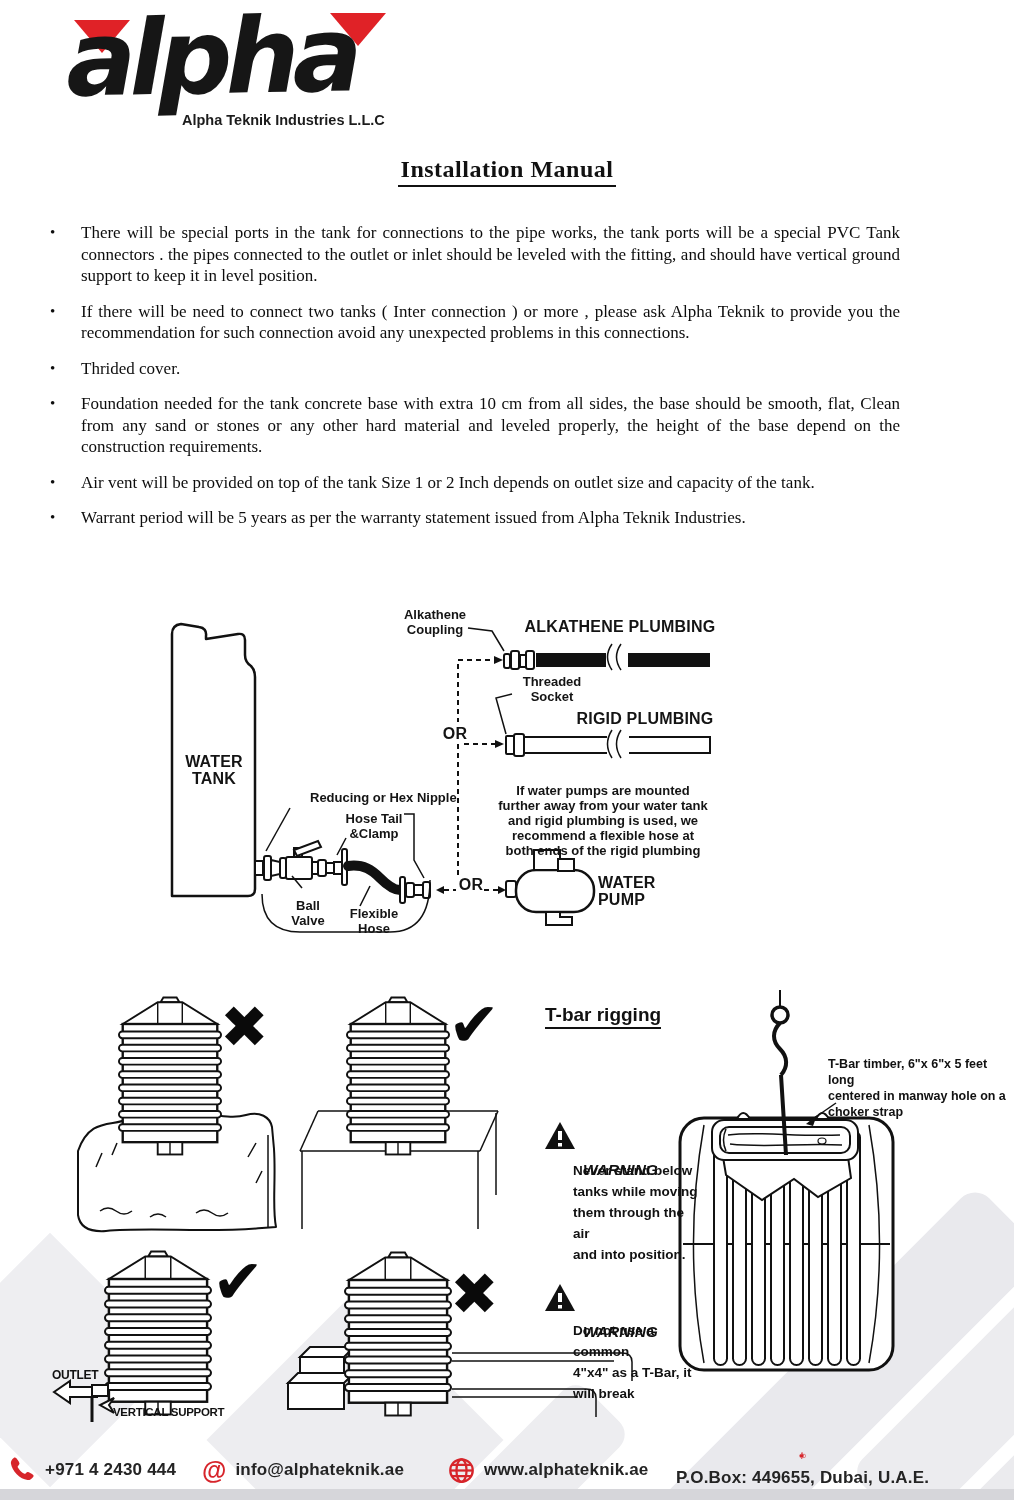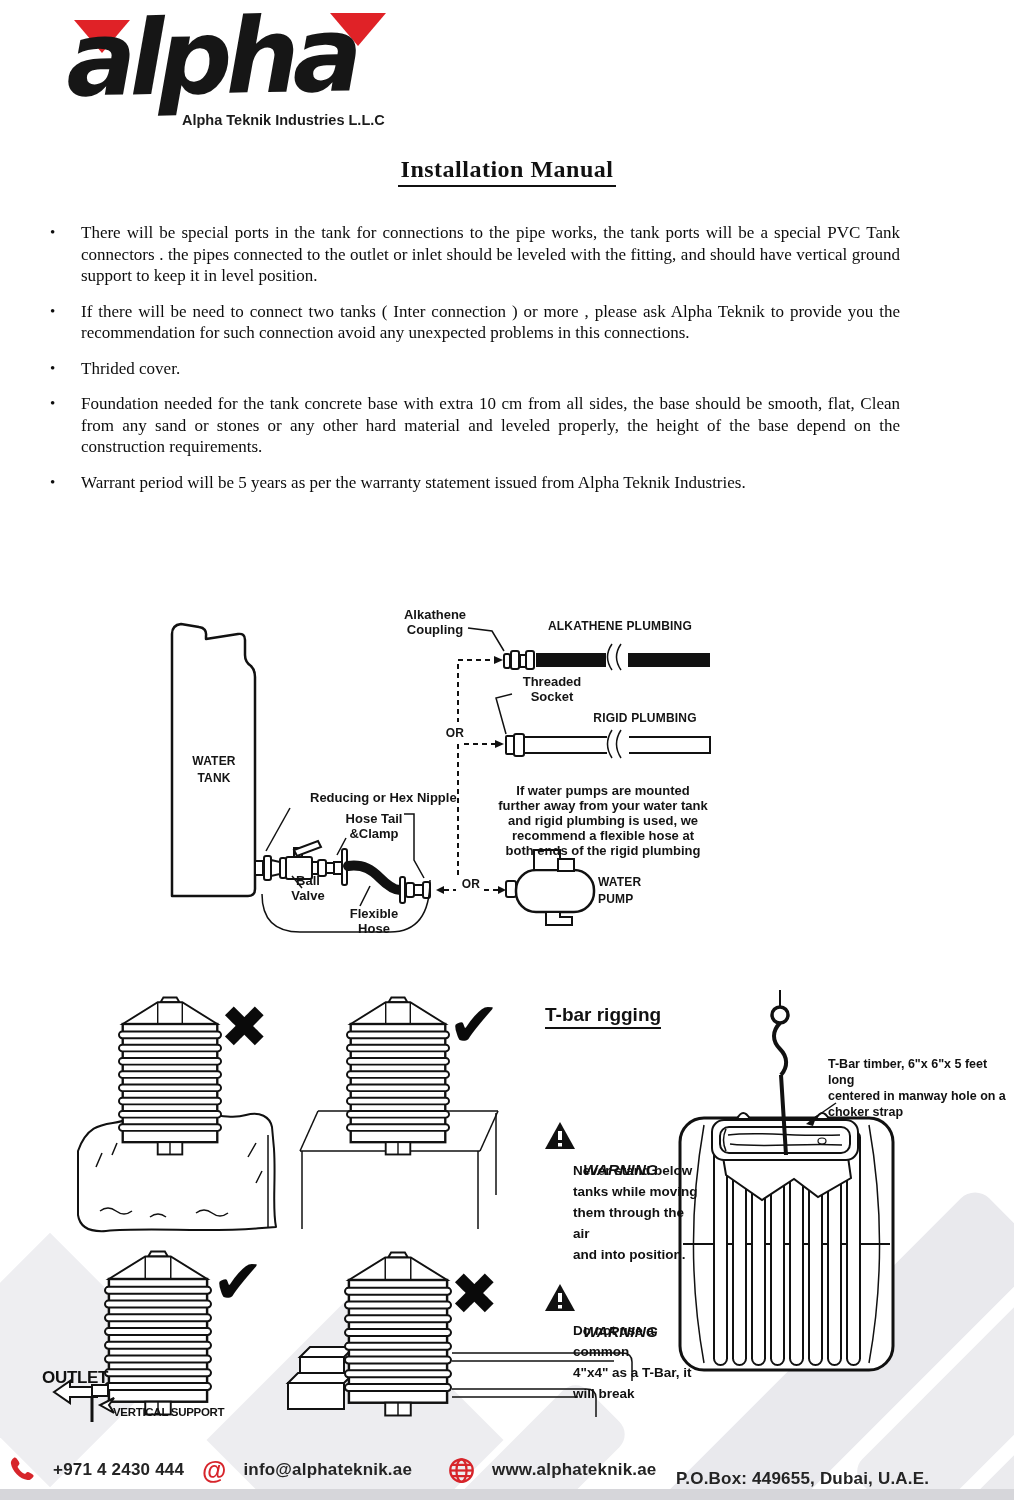--- a/index.html
+++ b/index.html
@@ -20,41 +20,41 @@
                   border-bottom:2.5px solid #111;padding:0 3px 2px 3px;letter-spacing:.5px;}
   
   #bullets{left:48px;top:222px;width:852px;z-index:2;}
   .bullet{position:relative;padding-left:33px;margin-bottom:14px;
           font:400 17px/21.5px "Liberation Serif",serif;text-align:justify;color:#0d0d0d;}
   .bullet::before{content:"•";position:absolute;left:2px;top:0;font-size:15px;}
   
   .dlabel{position:absolute;font:700 13px/15px "Liberation Sans",sans-serif;color:#141414;
           white-space:pre-line;text-align:center;}
   .dlabel.left{text-align:left;}
-  .dlabel.big{font-size:12px;line-height:17px;letter-spacing:.2px;}
+  .dlabel.big{font-size:16px;line-height:17px;letter-spacing:.2px;}
   svg .ln{fill:#fff;stroke:#111;stroke-width:2;}
   svg .ln25{fill:#fff;stroke:#111;stroke-width:2.5;}
   svg .wire{fill:none;stroke:#111;stroke-width:1.5;}
   svg .dash{fill:none;stroke:#111;stroke-width:2;stroke-dasharray:5 4;}
   svg .blk{fill:#111;stroke:none;}
   
   .mark{position:absolute;font-family:"DejaVu Sans",sans-serif;font-weight:900;color:#0a0a0a;z-index:2;}
   .warn-label{position:absolute;font:italic 700 15.5px "Liberation Sans",sans-serif;z-index:2;margin-top:33px;}
   .warn-text{position:absolute;font:700 13.5px/21px "Liberation Sans",sans-serif;white-space:pre-line;z-index:2;margin-left:28px;}
   .small-cap{position:absolute;font:700 11.5px "Liberation Sans",sans-serif;letter-spacing:-.3px;z-index:2;}
   #tbar-title{position:absolute;left:545px;top:1004px;z-index:2;}
   #tbar-title span{font:700 19px "Liberation Sans",sans-serif;border-bottom:2.5px solid #111;padding-bottom:2px;}
   #tbar-note{position:absolute;left:828px;top:1056px;width:184px;
              font:700 12.5px/16px "Liberation Sans",sans-serif;white-space:pre-line;z-index:2;}
   
   #wm{position:absolute;left:0;top:1080px;width:1014px;height:420px;overflow:hidden;z-index:0;}
   .wm-shape{position:absolute;}
   #bottom-strip{left:0;top:1489px;width:1014px;height:11px;background:#d6d6da;z-index:1;}
   
-  .foot-item{position:absolute;top:1452px;height:36px;display:flex;align-items:center;gap:17px;z-index:3;}
+  .foot-item{position:absolute;top:1452px;height:36px;display:flex;align-items:center;gap:9px;z-index:3;}
   .foot-item .txt{font:600 17px "Liberation Sans",sans-serif;color:#242424;letter-spacing:.2px;}
   .at-glyph{font:700 25px "Liberation Sans",sans-serif;color:#d7252b;}
 </style>
 </head>
 <body>
 
 <div id="page">
 
   <div class="abs" id="logo">
     <div class="logo-tri" style="left:44px;top:20px;"></div>
@@ -65,20 +65,21 @@
 
   <div class="abs" id="title-row">
     <span>Installation Manual</span>
   </div>
 
   <div class="abs" id="bullets">
     <div class="bullet">There will be special ports in the tank for connections to the pipe works, the tank ports will be a special PVC Tank connectors . the pipes connected to the outlet or inlet should be leveled with the fitting, and  should have vertical ground support to keep it in level position.</div>
     <div class="bullet">If there will be need to connect two tanks ( Inter connection ) or more , please ask Alpha Teknik to provide you the recommendation for such connection avoid any unexpected problems in this connections.</div>
     <div class="bullet">Thrided cover.</div>
     <div class="bullet">Foundation needed for the tank concrete base with extra 10 cm from all sides, the base should be smooth, flat, Clean from any sand or stones or any other hard material and leveled properly,  the height of the base depend on the construction requirements.</div>
+    <div class="bullet">Air vent will be provided on top of the tank Size 1 or 2 Inch depends on outlet size and capacity of the tank.</div>
     <div class="bullet">Warrant period will be 5 years as per the warranty statement issued from Alpha Teknik Industries.</div>
   </div>
 
   <div class="abs z1" style="left:0;top:598px;width:1014px;height:387px;">
     <svg width="1014" height="387" viewBox="0 0 1014 387" style="position:absolute;left:0;top:0;">
 
       <path class="ln25" stroke-width="3" stroke-linejoin="round" d="M172,298 L172,36 Q172,27 181,26 L199,29 Q207,30 206,38 L206,41 L238,36 Q245,35 245,42 L245,57 Q245,64 251,68 Q255,72 255,79 L255,291 Q255,298 248,298 Z"></path>
 
       <path class="wire" d="M468,30 L492,33 L504,53"></path>
 
@@ -164,21 +165,21 @@
     <div class="dlabel big" style="left:565px;top:112px;width:160px;">RIGID PLUMBING</div>
     <div class="dlabel big" style="left:440px;top:127px;width:30px;">OR</div>
     <div class="dlabel" style="left:490px;top:185px;width:226px;">If water pumps are mounted
 further away from your water tank
 and rigid plumbing is used, we
 recommend a flexible hose at
 both ends of the rigid plumbing</div>
     <div class="dlabel left" style="left:262px;top:192px;width:160px;padding-left:48px;">Reducing or Hex Nipple</div>
     <div class="dlabel" style="left:338px;top:213px;width:72px;">Hose Tail
 &amp;Clamp</div>
-    <div class="dlabel" style="left:280px;top:275px;width:56px;">Ball
+    <div class="dlabel" style="left:280px;top:300px;width:56px;">Ball
 Valve</div>
     <div class="dlabel" style="left:338px;top:308px;width:72px;">Flexible
 Hose</div>
     <div class="dlabel big" style="left:456px;top:278px;width:30px;">OR</div>
     <div class="dlabel big" style="left:598px;top:276px;width:70px;text-align:left;">WATER
 PUMP</div>
   </div>
 
   <div id="wm">
     <div class="wm-shape" style="left:-40px;top:190px;width:180px;height:180px;background:#eeeef1;transform:rotate(45deg);"></div>
@@ -307,21 +308,21 @@
   <div class="warn-label" style="left:583px;top:1128px;">WARNING</div>
   <div class="warn-text" style="left:545px;top:1160px;width:130px;">Never stand below
 tanks while moving
 them through the air
 and into position.</div>
   <div class="warn-label" style="left:583px;top:1290px;">WARNING</div>
   <div class="warn-text" style="left:545px;top:1320px;width:140px;">Do not use a common
 4"x4" as a T-Bar, it
 will break</div>
 
-  <div class="small-cap" style="left:42px;top:1368px;font-size:17px;">OUTLET</div>
+  <div class="small-cap" style="left:52px;top:1368px;font-size:12px;">OUTLET</div>
   <div class="small-cap" style="left:113px;top:1406px;">VERTICAL SUPPORT</div>
 
   <div class="foot-item" style="left:8px;">
     <svg width="28" height="28" viewBox="0 0 24 24">
       <path fill="#d7252b" d="M21.6,16.3c-1.1-1-3.2-2.4-4.3-2.6c-0.7-0.1-1.7,0.5-2.2,1.2c-0.3,0.4-0.8,0.4-1.5,0 c-1.9-1-4.1-3.1-5-4.9C8.2,9.3,8.2,8.8,8.6,8.5c0.7-0.5,1.3-1.5,1.2-2.2C9.6,5.2,8.2,3.1,7.2,2C6.5,1.3,5.6,1.2,4.9,1.7 C3.4,2.8,2.2,4.6,2.5,6.4c0.5,3.1,2.3,6.5,5,9.2s6.1,4.5,9.2,5c1.8,0.3,3.6-0.9,4.7-2.4C21.9,17.6,22.2,16.9,21.6,16.3z"></path>
     </svg>
     <span class="txt">+971 4 2430 444</span>
   </div>
   <div class="foot-item" style="left:202px;">
     <span class="at-glyph">@</span>

